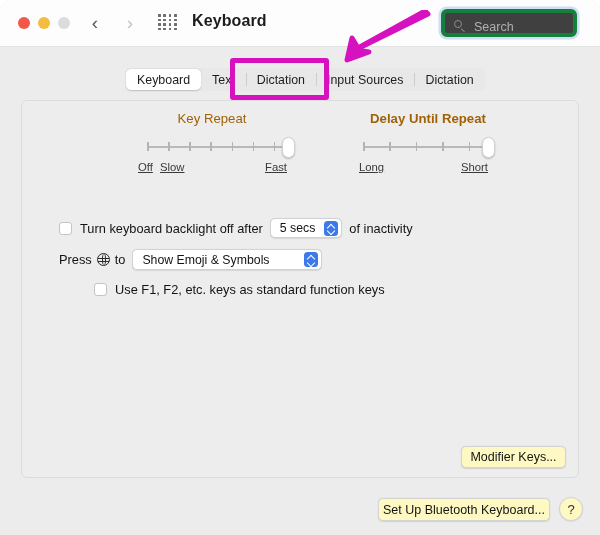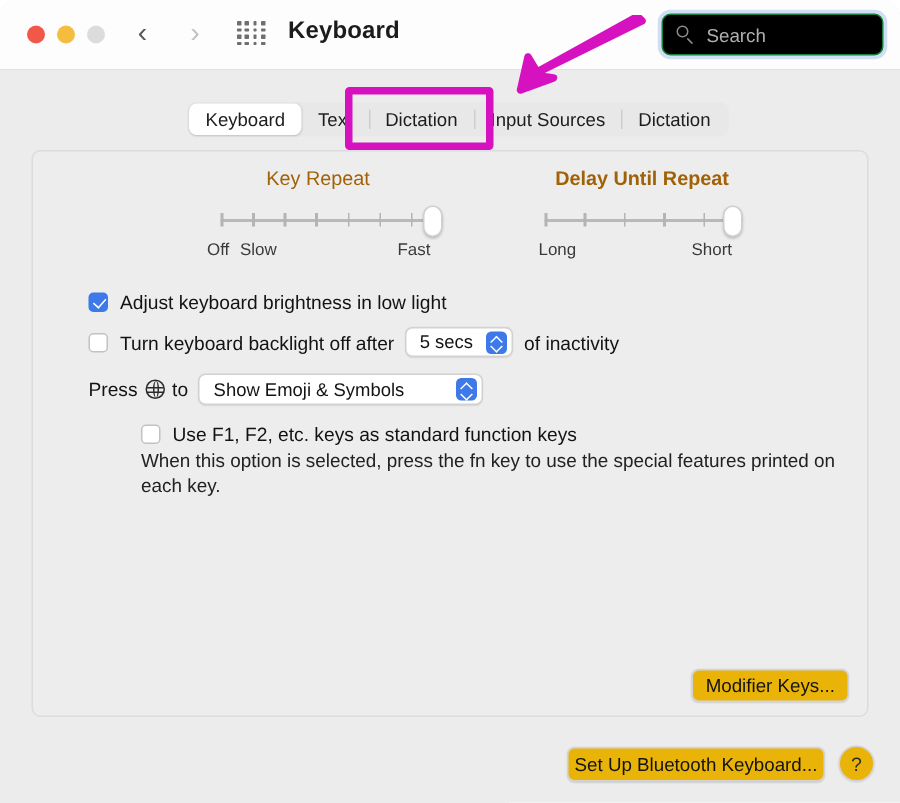--- a/index.html
+++ b/index.html
@@ -80,23 +80,23 @@
     left: 192px; top: 12px;
     font-size: 16px;
     font-weight: bold;
     color: #1c1c1c;
     letter-spacing: 0.1px;
   }
 
   .searchbox {
     position: absolute;
     left: 441px; top: 9px;
-    width: 148px; height: 28px;
-    background: #000000;
-    border: 1px solid #15803d;
+    width: 136px; height: 28px;
+    background: #404040;
+    border: 4px solid #15803d;
     border-radius: 6px;
     box-shadow: 0 0 0 2.5px rgba(120,160,225,0.34);
     box-sizing: border-box;
   }
   .search-icon {
     position: absolute;
     left: 9px; top: 7px;
     width: 13px; height: 13px;
   }
   .search-icon .ring {
@@ -220,20 +220,21 @@
     border: 1px solid #cfcfcf;
     box-shadow: 0 1px 2px rgba(0,0,0,0.22);
     box-sizing: border-box;
   }
   .slbl {
     position: absolute;
     top: 24px;
     font-size: 11.3px;
     color: #3a3a3a;
     white-space: nowrap;
+    text-decoration: underline;
   }
 
   
   .row {
     position: absolute;
     display: flex;
     align-items: center;
     font-size: 12.8px;
     color: #131313;
     white-space: nowrap;
@@ -339,21 +340,21 @@
     font-size: 12.6px;
     color: #222222;
     line-height: 17px;
   }
 
   
   .btn {
     display: inline-flex;
     align-items: center;
     justify-content: center;
-    background: #eab308;
+    background: #fef9c3;
     border: 1px solid #d3d3d3;
     border-radius: 5px;
     font-size: 12.5px;
     color: #141414;
     box-shadow: 0 0.5px 1.2px rgba(0,0,0,0.13);
     box-sizing: border-box;
     white-space: nowrap;
   }
   .btn.modifier {
     position: absolute;
@@ -487,24 +488,20 @@
           <i style="left:40%"></i>
         <i style="left:60%"></i>
           <i style="left:80%"></i>
           <i style="left:98%"></i>
       </div>
       <div class="knob" style="left:119px"></div>
       <div class="slbl" style="left:-4px">Long</div>
       <div class="slbl" style="left:98px">Short</div>
     </div>
 
-    <div class="row r1">
-      <div class="cb on"></div>
-      <span>Adjust keyboard brightness in low light</span>
-    </div>
 
     <div class="row r2">
       <div class="cb"></div>
       <span>Turn keyboard backlight off after</span>
       <span class="popup">
         <span class="pv">5 secs</span>
         <span class="stepper"></span>
       </span>
       <span>of inactivity</span>
     </div>
@@ -517,21 +514,20 @@
         <span class="pv">Show Emoji &amp; Symbols</span>
         <span class="stepper"></span>
       </span>
     </div>
 
     <div class="row r4">
       <div class="cb"></div>
       <span>Use F1, F2, etc. keys as standard function keys</span>
     </div>
 
-    <div class="helptext">When this option is selected, press the fn key to use the special features printed on each key.</div>
   </div>
 
   <div class="btn modifier">Modifier Keys...</div>
   <div class="btn bluetooth">Set Up Bluetooth Keyboard...</div>
   <div class="btn help">?</div>
 
   <div class="hl-box"></div>
   <svg class="arrow" viewBox="0 0 110 60">
     <path d="M103 4 L30 40 L44 42 L22 50 L27 28 L33 38 L100 1 Z" fill="#d612c0" stroke="#d612c0" stroke-width="5" stroke-linejoin="round"></path>
   </svg>

